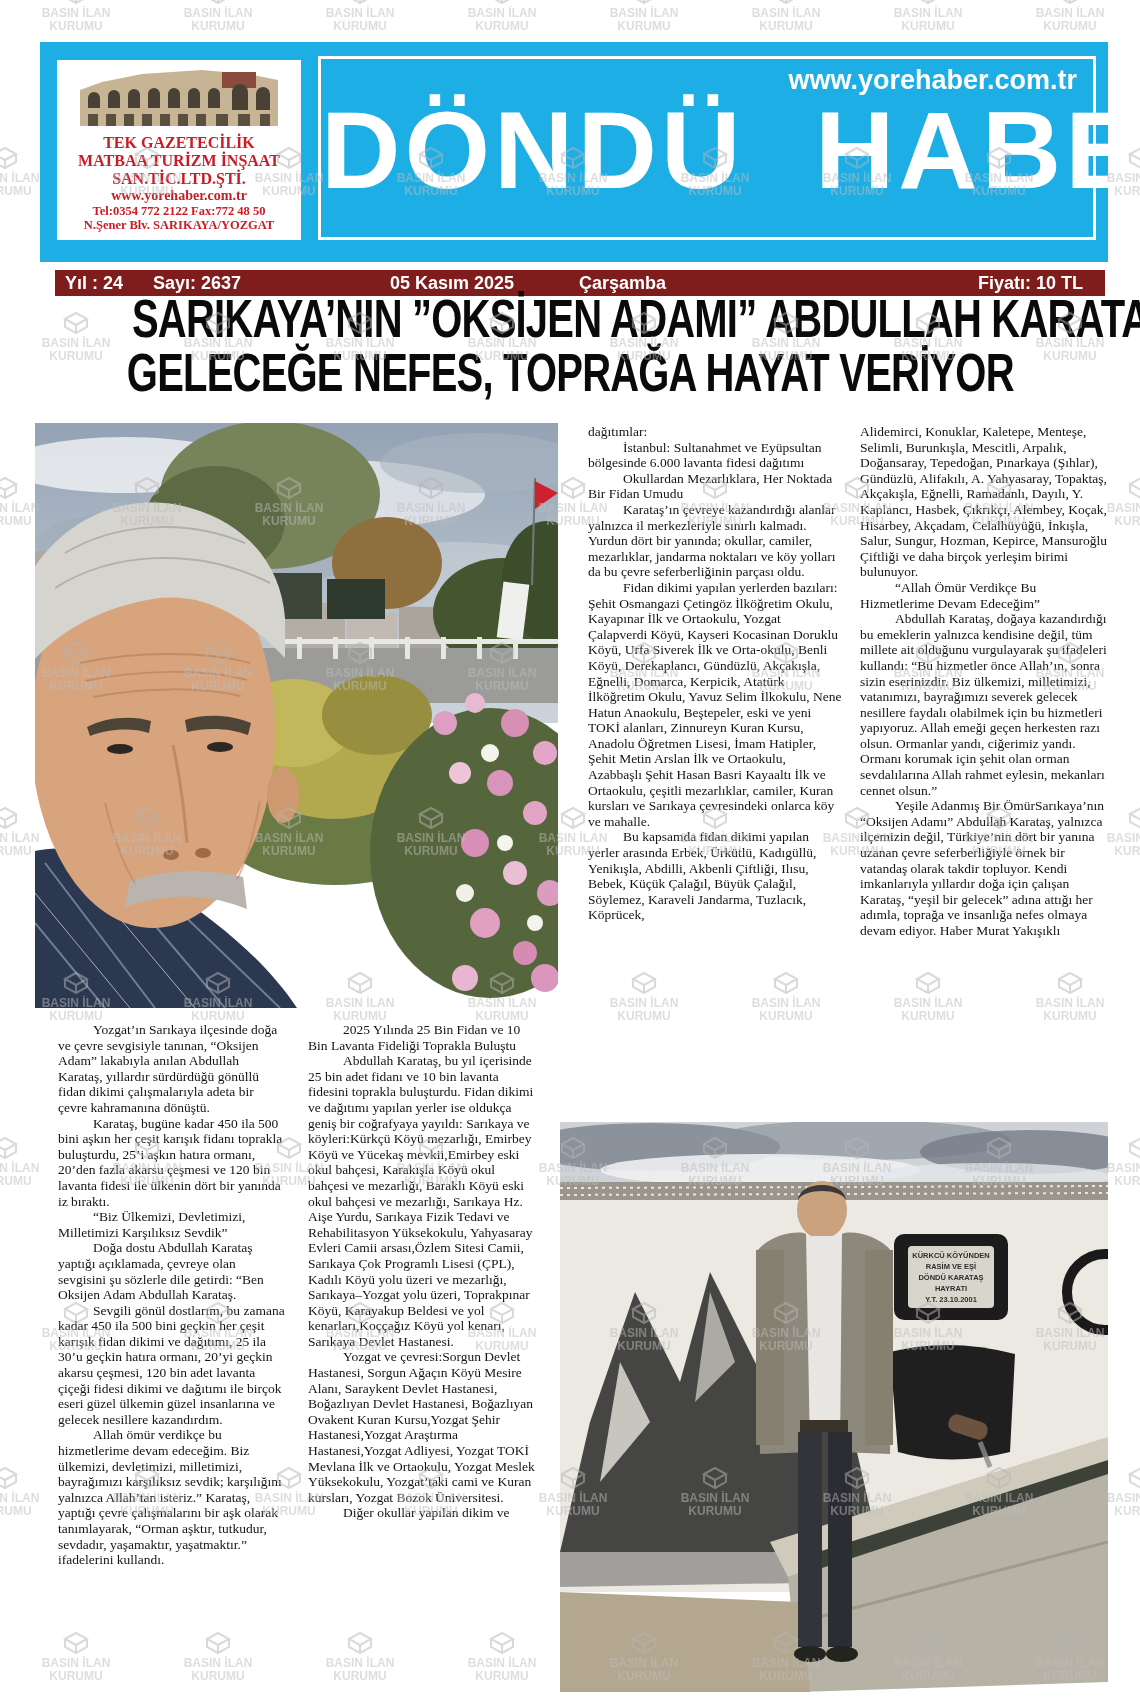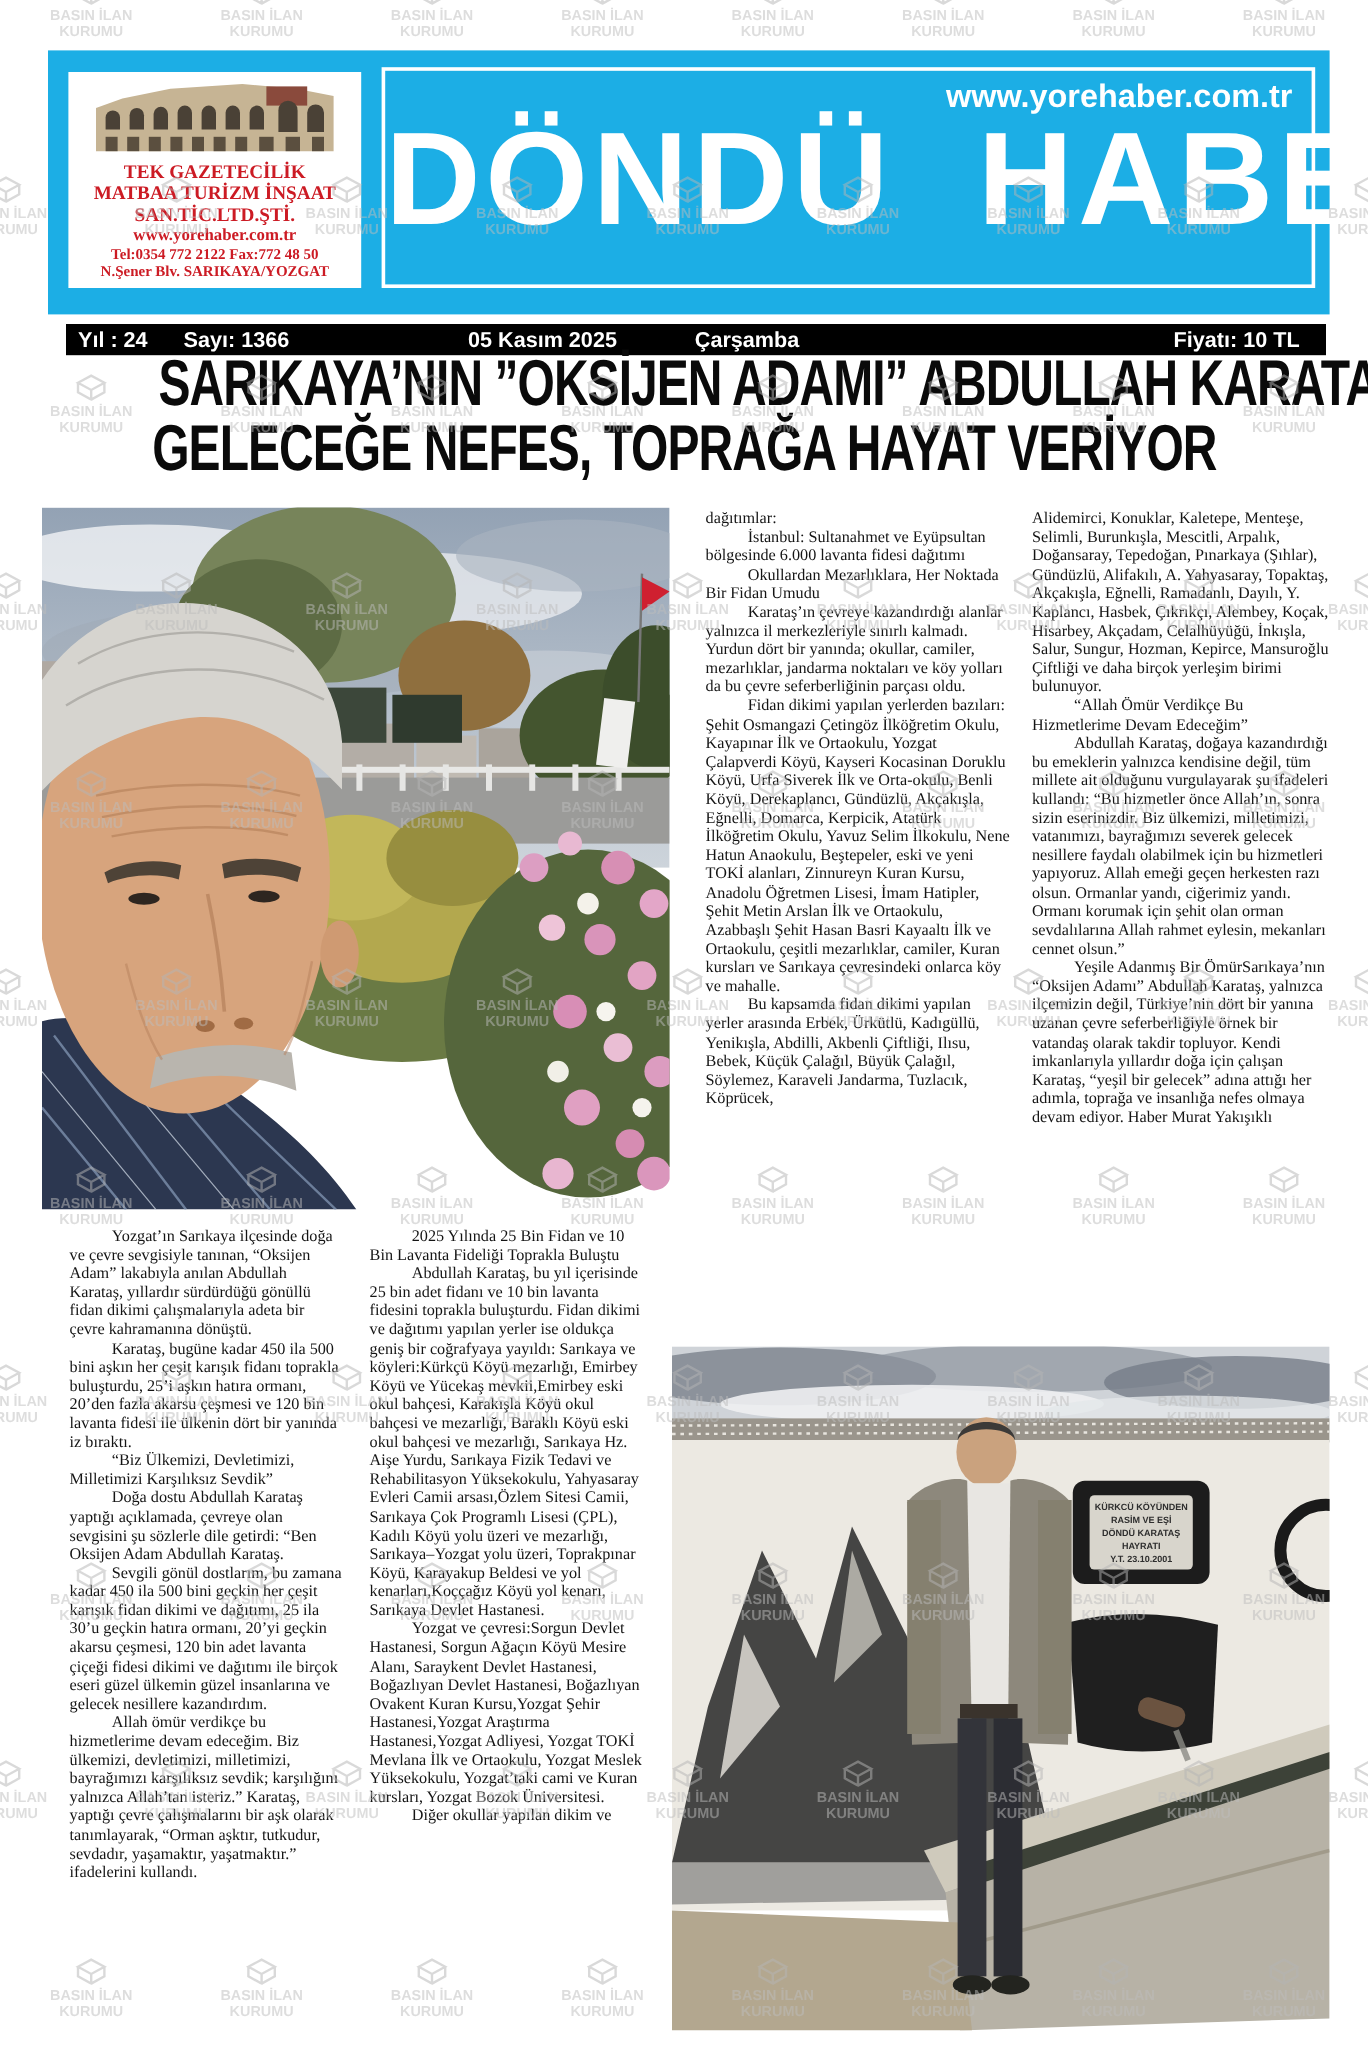--- a/index.html
+++ b/index.html
@@ -12,21 +12,21 @@
   #logobox .l1{font-size:16px;line-height:18px;}
   #logobox .l2{font-size:14px;line-height:16px;}
   #logobox .l3{font-size:12.5px;line-height:14px;}
   #mastframe{position:absolute;left:318px;top:56px;width:778px;height:184px;border:3px solid #ffffff;box-sizing:border-box;}
   #mastsite{position:absolute;right:16px;top:6px;color:#ffffff;font-family:"Liberation Sans",sans-serif;
             font-weight:bold;font-size:27px;}
   #masttitle{position:absolute;left:0;right:0;top:36px;text-align:center;color:#ffffff;
              font-family:"Liberation Sans",sans-serif;font-weight:bold;font-size:110px;line-height:1;
              letter-spacing:4px;word-spacing:36px;white-space:nowrap;}
   
-  #datebar{position:absolute;left:55px;top:270px;width:1050px;height:26px;background:#000000;
+  #datebar{position:absolute;left:55px;top:270px;width:1050px;height:26px;background:#7f1d1d;
            color:#ffffff;font-family:"Liberation Sans",sans-serif;font-weight:bold;font-size:18px;line-height:26px;}
   #datebar span{position:absolute;white-space:nowrap;}
   #d-yil{left:10px;} #d-sayi{left:98px;} #d-date{left:335px;} #d-day{left:524px;} #d-price{right:22px;}
   
   #headline{position:absolute;left:0;top:292px;width:1140px;text-align:center;color:#0a0a0a;}
   #headline .hl{height:54px;line-height:54px;}
   #headline .hl>span{display:inline-block;transform:scale(0.8,1.08);transform-origin:center;
       font-family:"Liberation Sans",sans-serif;font-weight:bold;font-size:50px;white-space:nowrap;letter-spacing:-1px;}
   
   .col{position:absolute;font-size:13.5px;line-height:15.6px;text-align:left;}
@@ -88,21 +88,21 @@
     <div class="l3">N.Şener Blv. SARIKAYA/YOZGAT</div>
   </div>
 
   <div id="mastframe">
     <div id="mastsite">www.yorehaber.com.tr</div>
     <div id="masttitle">DÖNDÜ HABER</div>
   </div>
 
   <div id="datebar">
     <span id="d-yil">Yıl : 24</span>
-    <span id="d-sayi">Sayı: 1366</span>
+    <span id="d-sayi">Sayı: 2637</span>
     <span id="d-date">05 Kasım 2025</span>
     <span id="d-day">Çarşamba</span>
     <span id="d-price">Fiyatı: 10 TL</span>
   </div>
 
   <div id="headline">
     <div class="hl"><span>SARIKAYA’NIN ”OKSİJEN ADAMI” ABDULLAH KARATAŞ:</span></div>
     <div class="hl"><span>GELECEĞE NEFES, TOPRAĞA HAYAT VERİYOR</span></div>
   </div>
 

